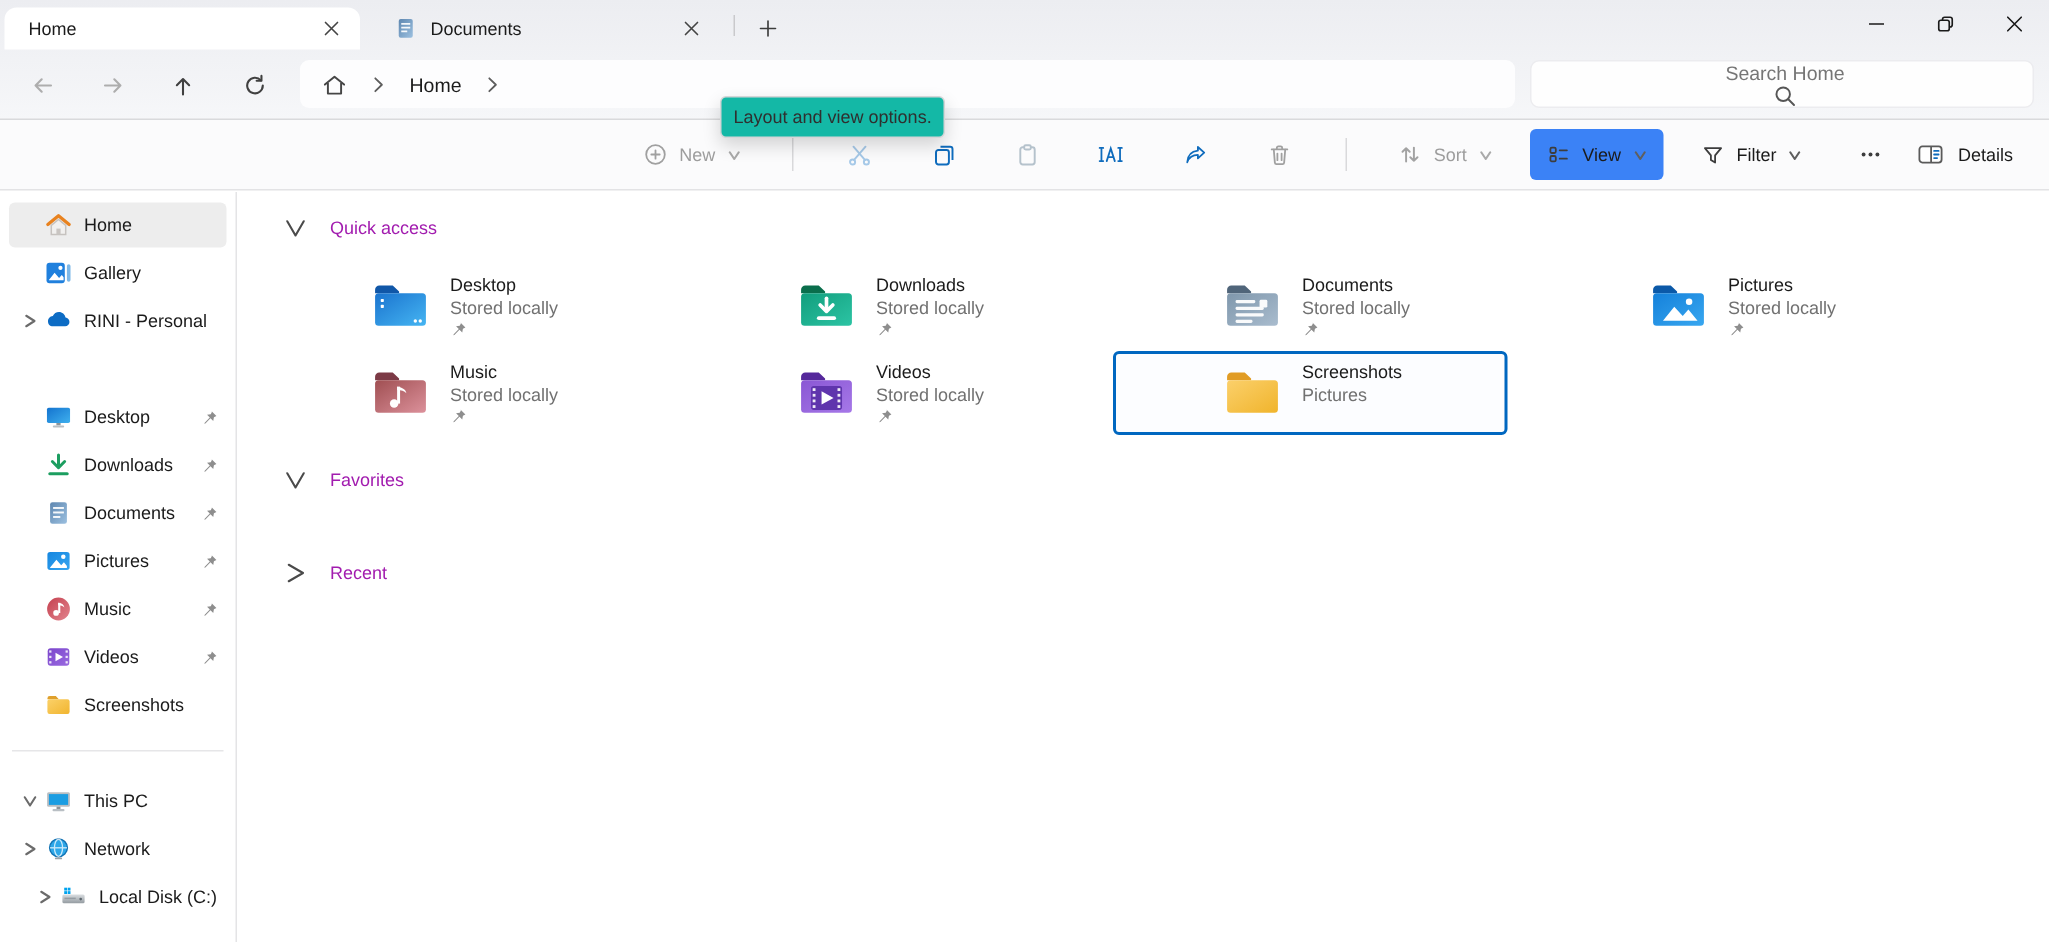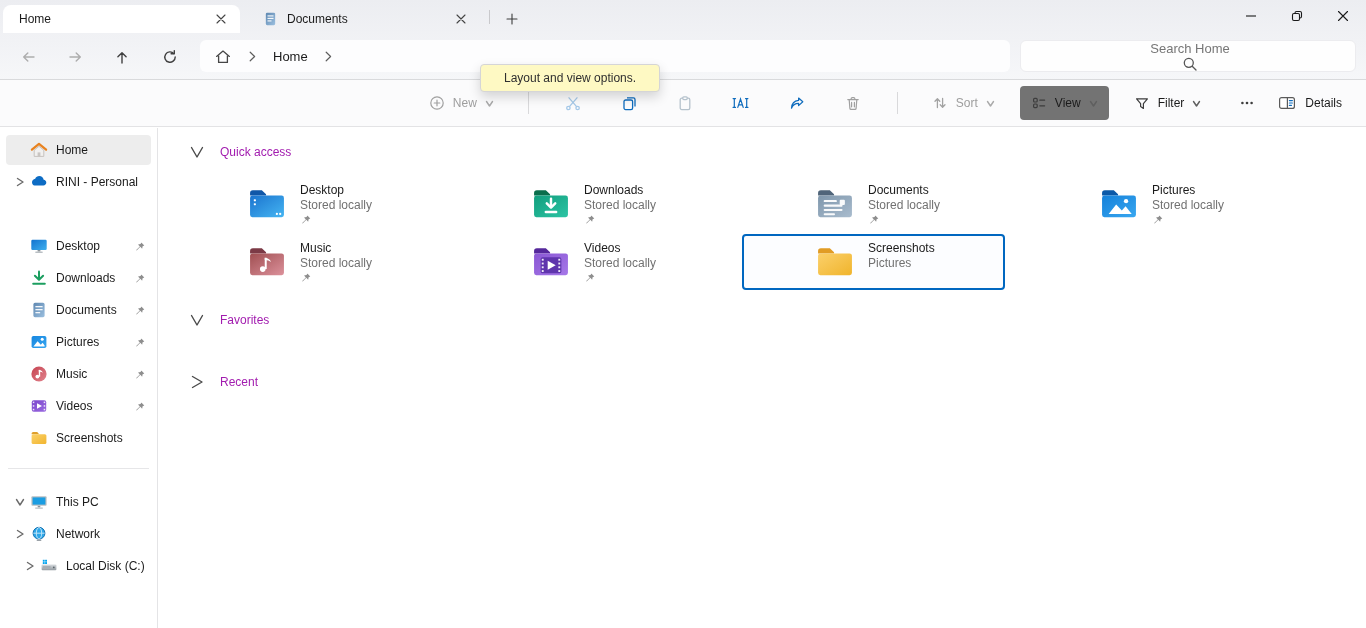--- a/index.html
+++ b/index.html
@@ -28,27 +28,27 @@
   .searchbar{position:absolute;left:1020px;top:7px;width:336px;height:32px;background:#fefefe;border:1px solid #ececef;
              border-radius:6px;box-sizing:border-box;display:flex;align-items:center;padding:0 12px 0 16px;flex-direction:column;}
   .search-ph{flex:1;color:#767676;font-size:13px;}
   
   .toolbar{position:absolute;top:80px;left:0;right:0;height:47px;background:#fbfbfc;border-bottom:1px solid #e3e3e5;
            box-sizing:border-box;display:flex;align-items:center;padding:0 14px;}
   .tb-left{display:flex;align-items:center;gap:14px;flex:1;justify-content:flex-end;}
   .tbtn{height:34px;border:none;background:transparent;border-radius:4px;display:flex;align-items:center;gap:8px;
         padding:0 11px;font-family:inherit;font-size:12px;color:#1b1b1b;cursor:default;}
   .tbtn.icon-only{width:42px;padding:0;justify-content:center;}
-  .tbtn.hovered{background:#737373;}
+  .tbtn.hovered{background:#3b82f6;}
   .tbtn.disabled{color:#9d9d9d;}
   .tb-div{width:1px;height:22px;background:#d9d9db;margin:0 9px;}
   .details-btn{display:flex;align-items:center;gap:9px;height:34px;padding:0 10px;border:none;background:transparent;
                font-family:inherit;font-size:12px;color:#1b1b1b;border-radius:4px;}
   
-  .tooltip{position:absolute;left:480px;top:64px;height:26px;line-height:26px;padding:0 23px;background:#fef9c3;
+  .tooltip{position:absolute;left:480px;top:64px;height:26px;line-height:26px;padding:0 8px;background:#14b8a6;
            border:1px solid #d5d5d7;border-radius:4px;box-shadow:0 5px 12px rgba(0,0,0,.16);font-size:12px;color:#2f2f2f;z-index:50;}
   
   .sidebar{position:absolute;left:0;top:128px;width:158px;bottom:0;background:#fff;border-right:1px solid #e4e4e6;
            box-sizing:border-box;padding-top:7px;}
   .srow{height:30px;margin:0 6px 2px 6px;border-radius:4px;display:flex;align-items:center;
         padding:0 6px 0 4px;box-sizing:border-box;cursor:default;}
   .srow.sel{background:#ededed;}
   .srow.indent{padding-left:14px;}
   .chev-slot{width:20px;display:flex;justify-content:center;flex-shrink:0;}
   .sicon{width:18px;height:18px;margin-right:8px;flex-shrink:0;}
@@ -345,20 +345,33 @@
           <svg width="18" height="18" viewBox="0 0 18 18">
             <path d="M4.2 9.2 V15.4 H13.8 V9.2 L9 5.3 Z" fill="#f1f0ef" stroke="#c6c2bf" stroke-width="1"></path>
             <rect x="7.6" y="11.4" width="2.8" height="4" fill="#c9c5c2"></rect>
             <path d="M1.9 8.7 L9 2.8 L16.1 8.7" stroke="#e8821f" stroke-width="2.2" fill="none" stroke-linecap="round" stroke-linejoin="round"></path>
           </svg>
         </span>
     <span class="slabel">Home</span>
 
   </div>
       <div class="srow">
+    <span class="chev-slot"></span>
+    <span class="sicon">
+          <svg width="18" height="18" viewBox="0 0 18 18">
+            <rect x="1" y="2.2" width="12.2" height="13.6" rx="2" fill="#2080dd"></rect>
+            <path d="M2.6 13.6 L6.4 8.8 L9.4 12.3 L11.2 10.3 L12.4 11.9 V13.8 H2.6 Z" fill="#fff"></path>
+            <circle cx="10.3" cy="5.6" r="1.4" fill="#fff"></circle>
+            <rect x="14.6" y="3.2" width="2.4" height="11.6" rx="1.2" fill="#7db8e8"></rect>
+          </svg>
+        </span>
+    <span class="slabel">Gallery</span>
+
+  </div>
+      <div class="srow">
     <span class="chev-slot">
           <svg width="10" height="10" viewBox="0 0 10 10">
             <path d="M2.5 1.5 L8 5 L2.5 8.5" stroke="#6b6b6b" stroke-width="1.4" fill="none" stroke-linecap="round" stroke-linejoin="round"></path>
           </svg>
         </span>
     <span class="sicon">
           <svg width="18" height="14" viewBox="0 0 18 14">
             <path d="M4.5 12.5 H13.4 C15 12.5 16.3 11.2 16.3 9.6 C16.3 8.1 15.2 6.9 13.7 6.7 C13.3 4.6 11.5 3 9.3 3 C7.5 3 5.9 4.1 5.2 5.7 C3.4 5.9 2 7.4 2 9.2 C2 11 3.1 12.5 4.5 12.5 Z" fill="#0d6cc4"></path>
           </svg>
         </span>

